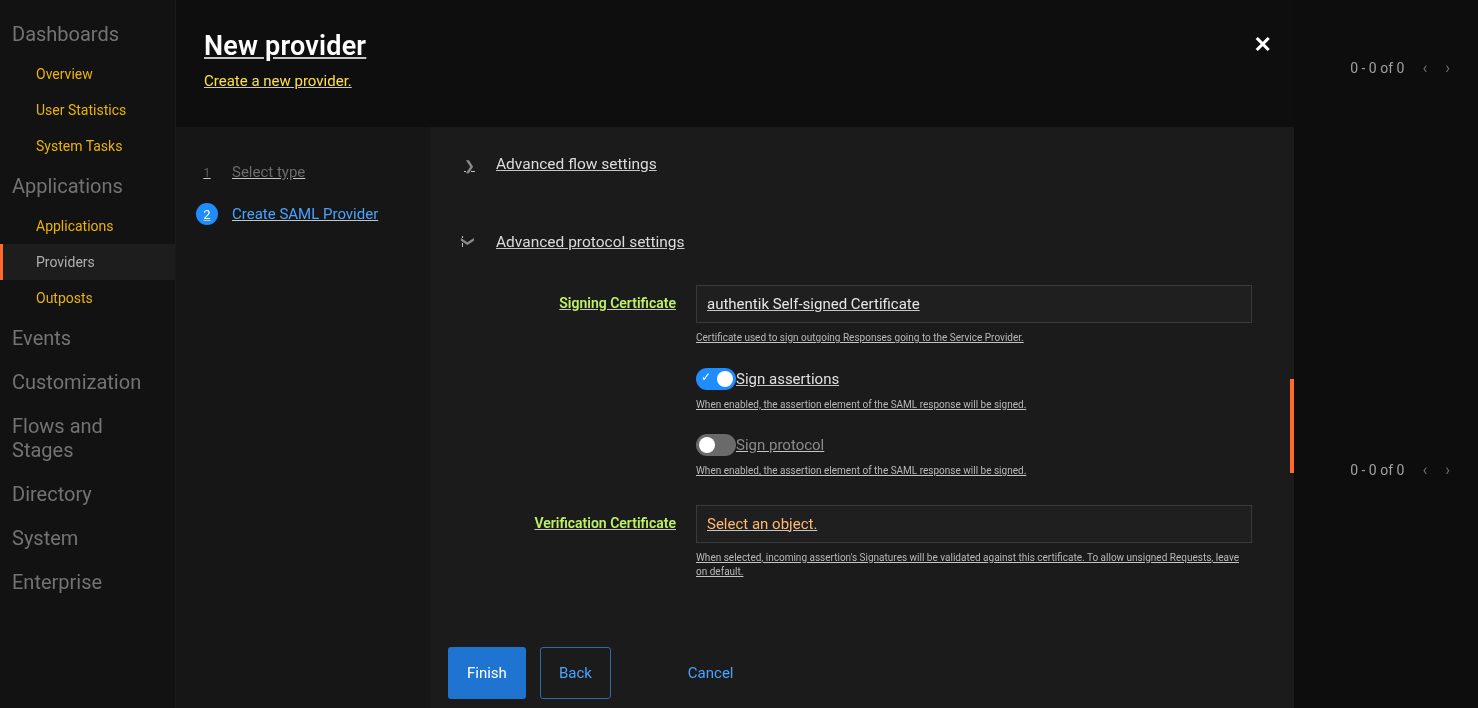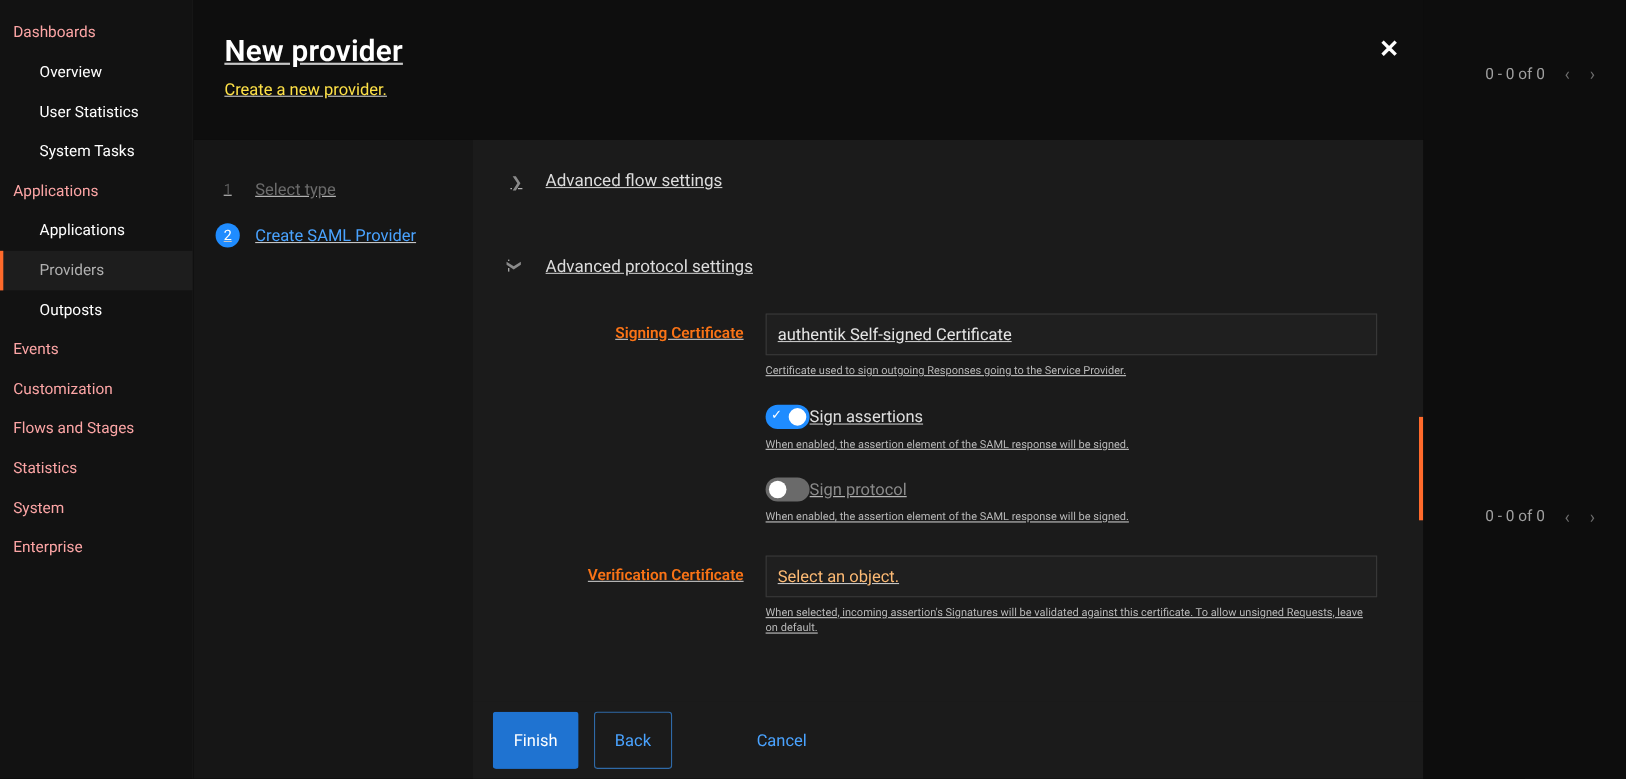--- a/index.html
+++ b/index.html
@@ -17,27 +17,27 @@
   .sidebar {
     position: absolute;
     left: 0; top: 0;
     width: 176px; height: 708px;
     background: #121212;
     border-right: 1px solid #1a1a1a;
     padding-top: 12px;
   }
   .sb-section {
     padding: 10px 12px;
-    color: #fca5a5;
-    font-size: 14px;
+    color: #737373;
+    font-size: 20px;
     cursor: pointer;
   }
   .sb-item {
     padding: 10px 12px 10px 36px;
-    color: #ffffff;
+    color: #eab308;
     font-size: 14px;
     cursor: pointer;
   }
   .sb-item.active {
     background: #1d1d1d;
     border-left: 3px solid #ff6a2b;
     padding-left: 33px;
     color: #b0b0b0;
   }
 
@@ -165,21 +165,21 @@
   .form-grid {
     display: grid;
     grid-template-columns: 180px 1fr;
     column-gap: 20px;
     row-gap: 0;
     margin-top: 20px;
     padding-left: 32px;
     padding-right: 8px;
   }
   .fg-label {
-    color: #f97316;
+    color: #bef264;
     font-size: 14px;
     font-weight: 600;
     text-align: right;
     padding-top: 10px;
   }
   .fg-field {}
   .sel {
     width: 100%;
     height: 38px;
     background: #1f1f1f;
@@ -267,21 +267,21 @@
   <div class="sb-item">System Tasks</div>
 
   <div class="sb-section">Applications</div>
   <div class="sb-item">Applications</div>
   <div class="sb-item active">Providers</div>
   <div class="sb-item">Outposts</div>
 
   <div class="sb-section">Events</div>
   <div class="sb-section">Customization</div>
   <div class="sb-section">Flows and Stages</div>
-  <div class="sb-section">Statistics</div>
+  <div class="sb-section">Directory</div>
   <div class="sb-section">System</div>
   <div class="sb-section">Enterprise</div>
 </nav>
 
 <div class="bg-panel">
   <div class="bg-pagination" style="top:58px">
     <span>0 - 0 of 0</span>
     <span class="pager-arrow">‹</span>
     <span class="pager-arrow">›</span>
   </div>

